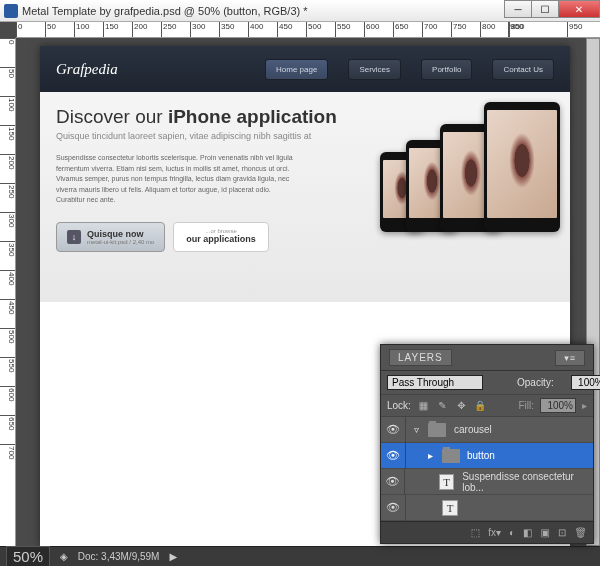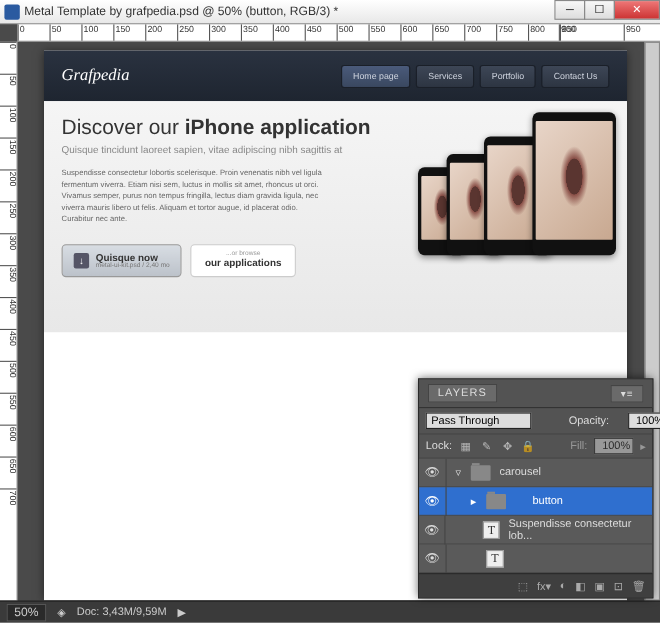--- a/index.html
+++ b/index.html
@@ -10,21 +10,21 @@
 .winbtn{width:28px;height:18px;display:flex;align-items:center;justify-content:center;font-size:10px;border:1px solid #888;background:linear-gradient(#f8f8f8,#ddd);margin-left:-1px}
 .winbtn.close{background:linear-gradient(#e77,#c33);color:#fff;width:42px}
 .ruler-h{height:16px;background:#fff;border-bottom:1px solid #999;display:flex;position:relative;font-size:8px;overflow:hidden;margin-left:16px}
 .ruler-h div{position:absolute;border-left:1px solid #555;height:16px;padding-left:1px;color:#333}
 .ruler-v{width:16px;background:#fff;border-right:1px solid #999;position:absolute;left:0;top:38px;bottom:20px;font-size:8px;overflow:hidden}
 .ruler-v div{position:absolute;border-top:1px solid #555;width:16px;writing-mode:vertical-rl;color:#333;padding-top:1px}
 .canvas-area{position:absolute;left:16px;top:38px;right:0;bottom:20px;background:#4a4a4a;overflow:hidden}
 .doc{background:#fff;position:absolute;left:24px;top:8px;width:530px;height:500px;box-shadow:0 0 8px rgba(0,0,0,.5)}
 .hero{background:linear-gradient(#2a3240,#1e2530);height:46px;display:flex;align-items:center;padding:0 16px;justify-content:space-between}
 .logo{color:#fff;font-style:italic;font-family:Georgia;font-size:15px}
-.nav{display:flex;gap:5px}
+.nav{display:flex;gap:20px}
 .navbtn{background:linear-gradient(#3d4656,#2d3542);color:#cfd4df;font-size:8px;padding:5px 10px;border-radius:3px;border:1px solid #1a1f28}
 .navbtn.active{background:linear-gradient(#4a5a7a,#3a4860)}
 .content{background:linear-gradient(#f5f5f5,#e8e8e8);padding:14px 16px;position:relative;height:210px}
 .h1{font-size:19px;color:#333;font-weight:300}
 .h1 b{font-weight:700}
 .sub{font-size:9px;color:#888;margin-top:3px}
 .body{font-size:7px;color:#666;margin-top:12px;width:240px;line-height:1.5}
 .btns{display:flex;gap:8px;margin-top:16px}
 .dlbtn{background:linear-gradient(#d8dde3,#bcc2ca);border:1px solid #999;border-radius:4px;padding:6px 10px;display:flex;align-items:center;gap:6px}
 .dlicon{width:14px;height:14px;background:#556;border-radius:2px;color:#fff;display:flex;align-items:center;justify-content:center;font-size:9px}
@@ -35,21 +35,21 @@
 .appbtn .m{font-size:9px;font-weight:700;color:#333}
 .phones{position:absolute;right:10px;top:10px;display:flex;align-items:flex-end}
 .phone{background:#111;border-radius:6px;padding:8px 3px 14px;margin-left:-18px;box-shadow:0 2px 6px rgba(0,0,0,.4);position:relative}
 .phone .scr{background:linear-gradient(135deg,#e8d5c8,#c8a890);border-radius:1px}
 .phone .scr::after{content:"";position:absolute;width:40%;height:50%;left:30%;top:20%;background:radial-gradient(ellipse,#5a3530 35%,#8a5048 36%,transparent 60%);border-radius:50% 50% 40% 40%}
 .ph1{z-index:1}.ph1 .scr{width:38px;height:58px}
 .ph2{z-index:2}.ph2 .scr{width:46px;height:70px}
 .ph3{z-index:3}.ph3 .scr{width:56px;height:86px}
 .ph4{z-index:4}.ph4 .scr{width:70px;height:108px}
 .statusbar{position:absolute;bottom:0;left:0;right:0;height:20px;background:#3a3a3a;border-top:1px solid #222;display:flex;align-items:center;padding:0 6px;font-size:10px;color:#ccc;gap:10px}
-.zoom{background:#2a2a2a;border:1px solid #555;padding:1px 6px;font-size:11px}
+.zoom{background:#2a2a2a;border:1px solid #555;padding:1px 6px;font-size:15px}
 .layers{position:absolute;right:6px;bottom:22px;width:214px;background:#535353;border:1px solid #2a2a2a;box-shadow:0 0 8px rgba(0,0,0,.6);font-size:10px;color:#ddd}
 .ltab{background:#535353;padding:4px 8px;border-bottom:1px solid #333;display:flex;justify-content:space-between;align-items:center}
 .ltab span{font-size:10px;letter-spacing:1px;background:#6a6a6a;padding:2px 8px;border:1px solid #444}
 .lopts{padding:4px 6px;display:flex;align-items:center;gap:17px;border-bottom:1px solid #444}
 .lsel{background:#ddd;color:#000;border:1px solid #222;padding:1px 4px;font-size:10px;width:96px}
 .linp{background:#ddd;color:#000;border:1px solid #222;padding:1px 2px;font-size:10px;width:36px;text-align:right}
 .llock{padding:3px 6px;border-bottom:1px solid #444;display:flex;align-items:center;gap:6px;font-size:10px}
 .licon{width:13px;height:13px;display:inline-flex;align-items:center;justify-content:center;opacity:.7}
 .llist{background:#5a5a5a;max-height:130px;overflow:hidden}
 .lrow{display:flex;align-items:center;height:26px;border-bottom:1px solid #4a4a4a;padding:0 4px;gap:4px}
@@ -205,21 +205,21 @@
         <span style="width:10px">▿</span>
         <span class="fold"></span>
         <span style="margin-left:4px">carousel</span>
       </div>
       <div class="lrow sel">
         <span class="eye">👁</span>
         <span style="width:1px;height:26px;background:#444"></span>
         <span style="width:14px"></span>
         <span style="width:10px">▸</span>
         <span class="fold"></span>
-        <span style="margin-left:20px">button</span>
+        <span style="margin-left:3px">button</span>
       </div>
       <div class="lrow">
         <span class="eye">👁</span>
         <span style="width:1px;height:26px;background:#444"></span>
         <span style="width:14px"></span>
         <span style="width:10px"></span>
         <span class="txtl">T</span>
         <span style="margin-left:4px">Suspendisse consectetur lob...</span>
       </div>
       <div class="lrow">

